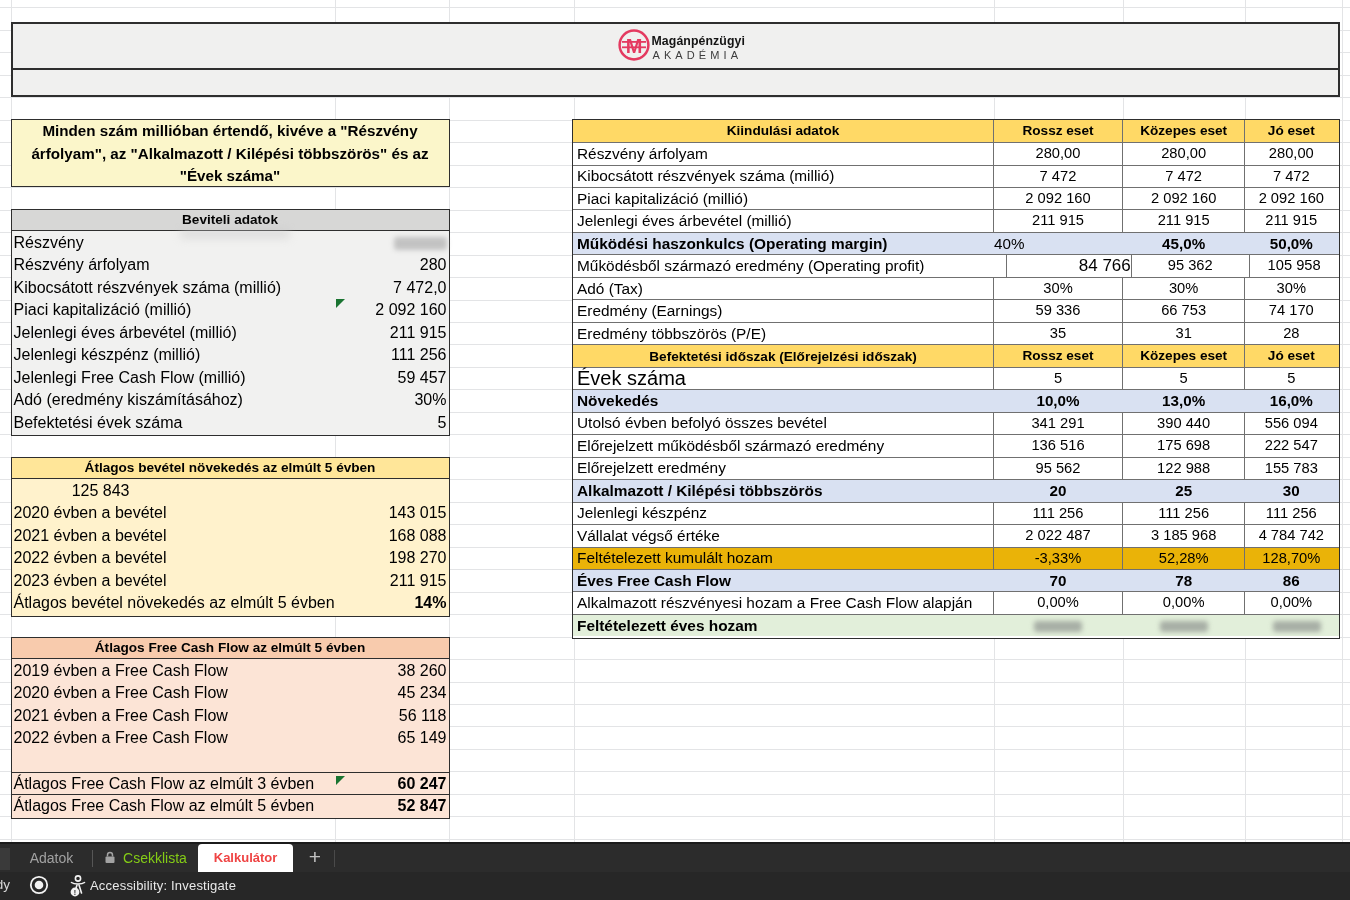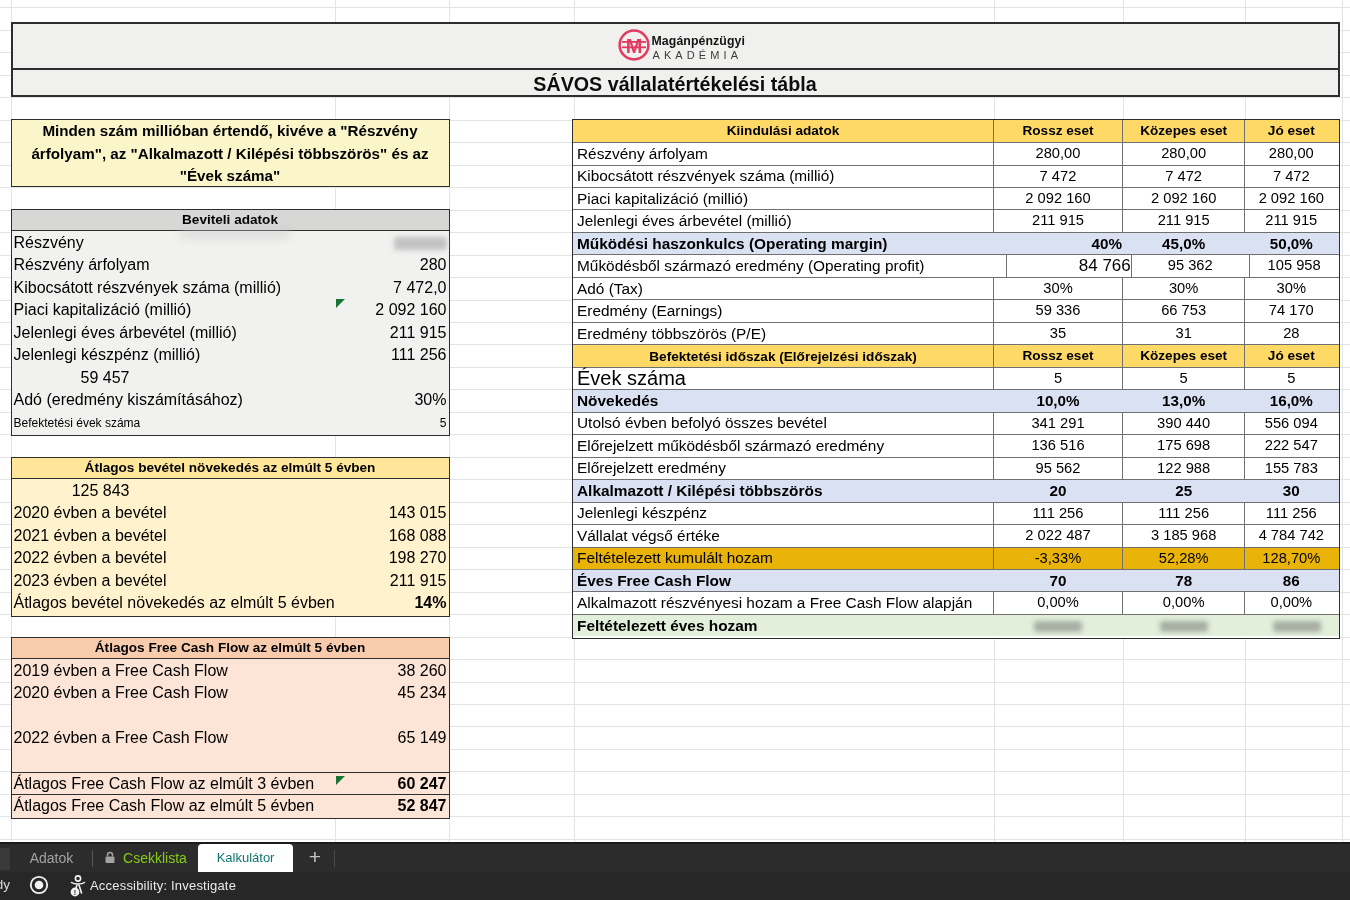--- a/index.html
+++ b/index.html
@@ -69,21 +69,20 @@
    <svg width="40" height="42" viewBox="0 0 40 42" style="position:absolute;left:0;top:0;">
      <circle cx="19" cy="20" r="14.4" fill="none" stroke="#e43a60" stroke-width="2.5"></circle>
      <path d="M 5.3 24.5 A 14.4 14.4 0 0 0 32.7 24.5 A 15.8 17.8 0 0 1 5.3 24.5 Z" fill="#e43a60"></path>
      <text x="10.8" y="27.5" font-family="Liberation Sans,sans-serif" font-weight="bold" font-size="20" fill="#e43a60">M</text>
      <rect x="7" y="16" width="24" height="1.8" fill="#e43a60"></rect>
      <rect x="7" y="21.4" width="24" height="1.8" fill="#e43a60"></rect>
    </svg>
    <div class="abs b" style="left:37px;top:9px;font-size:12.3px;letter-spacing:.1px;color:#141414;">Magánpénzügyi</div>
    <div class="abs" style="left:38px;top:23.5px;font-size:11px;letter-spacing:4.1px;color:#3c3c3c;">AKADÉMIA</div>
  </div>
- <div class="abs b" style="left:0;top:46px;width:100%;height:29px;text-align:center;font-size:19.7px;line-height:28px;color:#0d0d0d;">SÁVOS vállalatértékelési tábla</div>
 </div>
 
 <div class="abs b" style="left:10.5px;top:118.6px;width:439px;height:68px;border:1.7px solid #2e2e2e;background:#fbf6ca;box-sizing:border-box;text-align:center;font-size:15.2px;line-height:22.4px;padding-top:0.5px;">
 Minden szám millióban értendő, kivéve a "Részvény<br>árfolyam", az "Alkalmazott / Kilépési többszörös" és az<br>"Évek száma"
 </div>
 
 <div class="abs" style="left:10.5px;top:208.9px;width:439px;height:227.4px;border:1.7px solid #2e2e2e;background:#f1f1f0;box-sizing:border-box;">
 <div class="row" style="top:21.8px;height:22.47px;font-size:16px;">
         <div class="lab" style="flex:1;">Részvény</div>
         <div class="val" style="width:118px;"></div>
@@ -103,27 +102,28 @@
       </div>
 <div class="row" style="top:111.7px;height:22.47px;font-size:16px;">
         <div class="lab" style="flex:1;">Jelenlegi éves árbevétel (millió)</div>
         <div class="val" style="width:118px;">211 915</div>
       </div>
 <div class="row" style="top:134.2px;height:22.47px;font-size:16px;">
         <div class="lab" style="flex:1;">Jelenlegi készpénz (millió)</div>
         <div class="val" style="width:118px;">111 256</div>
       </div>
 <div class="row" style="top:156.6px;height:22.47px;font-size:16px;">
+        <div class="lab" style="flex:1;">Jelenlegi Free Cash Flow (millió)</div>
         <div class="val" style="width:118px;">59 457</div>
       </div>
 <div class="row" style="top:179.1px;height:22.47px;font-size:16px;">
         <div class="lab" style="flex:1;">Adó (eredmény kiszámításához)</div>
         <div class="val" style="width:118px;">30%</div>
       </div>
-<div class="row" style="top:201.6px;height:22.47px;font-size:12px;align-items:center;">
+<div class="row" style="top:201.6px;height:22.47px;font-size:16px;align-items:center;">
         <div class="lab" style="flex:1;">Befektetési évek száma</div>
         <div class="val" style="width:118px;">5</div>
       </div>
 </div>
 <div class="blur" style="left:394px;top:237px;width:53px;height:13px;background:#b3b3b3;opacity:.75;"></div>
 <div class="blur" style="left:180px;top:228px;width:110px;height:11px;background:#c9c9c9;opacity:.45;filter:blur(4px);"></div>
 <div class="tri" style="left:335.5px;top:299.3px;"></div>
 <div class="abs" style="left:10.5px;top:456.7px;width:439px;height:160.0px;border:1.7px solid #2e2e2e;background:#fff2cc;box-sizing:border-box;">
 <div class="row b" style="top:0;height:20.1px;background:#ffe699;border-bottom:1.7px solid #2e2e2e;justify-content:center;font-size:13.6px;">Átlagos bevétel növekedés az elmúlt 5 évben</div>
 <div class="row" style="top:21.8px;height:22.47px;font-size:16px;">
@@ -153,20 +153,24 @@
 <div class="abs" style="left:10.5px;top:636.6px;width:439px;height:182.5px;border:1.7px solid #2e2e2e;background:#fce4d6;box-sizing:border-box;">
 <div class="row b" style="top:0;height:20.1px;background:#f8cbad;border-bottom:1.7px solid #2e2e2e;justify-content:center;font-size:13.6px;">Átlagos Free Cash Flow az elmúlt 5 évben</div>
 <div class="row" style="top:21.8px;height:22.47px;font-size:16px;">
         <div class="lab" style="flex:1;">2019 évben a Free Cash Flow</div>
         <div class="val" style="width:118px;">38 260</div>
       </div>
 <div class="row" style="top:44.3px;height:22.47px;font-size:16px;">
         <div class="lab" style="flex:1;">2020 évben a Free Cash Flow</div>
         <div class="val" style="width:118px;">45 234</div>
       </div>
+<div class="row" style="top:66.7px;height:22.47px;font-size:16px;">
+        <div class="lab" style="flex:1;">2021 évben a Free Cash Flow</div>
+        <div class="val" style="width:118px;">56 118</div>
+      </div>
 <div class="row" style="top:89.2px;height:22.47px;font-size:16px;">
         <div class="lab" style="flex:1;">2022 évben a Free Cash Flow</div>
         <div class="val" style="width:118px;">65 149</div>
       </div>
 <div class="row" style="top:134.2px;height:22.47px;font-size:16px;border-top:1.4px solid #2e2e2e;box-sizing:border-box;">
         <div class="lab" style="flex:1;">Átlagos Free Cash Flow az elmúlt 3 évben</div>
         <div class="val b" style="width:118px;">60 247</div>
       </div>
 <div class="row" style="top:156.6px;height:22.47px;font-size:16px;border-top:1.4px solid #2e2e2e;box-sizing:border-box;">
         <div class="lab" style="flex:1;">Átlagos Free Cash Flow az elmúlt 5 évben</div>
@@ -200,21 +204,21 @@
         <div style="width:93.0px;text-align:center;border-left:1px solid #707070;box-sizing:border-box;height:100%;line-height:21.47px;font-size:14.7px;">2 092 160</div>
       </div>
 <div class="row" style="top:89.88px;height:22.47px;border-top:1px solid #707070;box-sizing:border-box;background:#ffffff;">
         <div class="lab" style="width:420.0px;box-sizing:border-box;padding-left:4px;font-size:15.4px;">Jelenlegi éves árbevétel (millió)</div>
         <div style="width:129.0px;text-align:center;border-left:1px solid #707070;box-sizing:border-box;height:100%;line-height:21.47px;font-size:14.7px;">211 915</div>
         <div style="width:122.3px;text-align:center;border-left:1px solid #707070;box-sizing:border-box;height:100%;line-height:21.47px;font-size:14.7px;">211 915</div>
         <div style="width:93.0px;text-align:center;border-left:1px solid #707070;box-sizing:border-box;height:100%;line-height:21.47px;font-size:14.7px;">211 915</div>
       </div>
 <div class="row" style="top:112.35px;height:22.47px;border-top:1px solid #707070;box-sizing:border-box;background:#d9e1f2;">
         <div class="lab" style="width:420.0px;box-sizing:border-box;padding-left:4px;font-weight:bold;font-size:15.4px;">Működési haszonkulcs (Operating margin)</div>
-        <div style="width:129.0px;text-align:right;border-left:1px solid transparent;box-sizing:border-box;height:100%;line-height:21.47px;font-weight:bold;font-size:15.2px;">40%</div>
+        <div style="width:129.0px;text-align:left;border-left:1px solid transparent;box-sizing:border-box;height:100%;line-height:21.47px;font-weight:normal;font-size:15.2px;">40%</div>
         <div style="width:122.3px;text-align:center;border-left:1px solid transparent;box-sizing:border-box;height:100%;line-height:21.47px;font-weight:bold;font-size:15.2px;">45,0%</div>
         <div style="width:93.0px;text-align:center;border-left:1px solid transparent;box-sizing:border-box;height:100%;line-height:21.47px;font-weight:bold;font-size:15.2px;">50,0%</div>
       </div>
 <div class="row" style="top:134.82px;height:22.47px;border-top:1px solid #707070;box-sizing:border-box;background:#ffffff;">
         <div class="lab" style="width:420.0px;box-sizing:border-box;padding-left:4px;font-size:15.4px;">Működésből származó eredmény (Operating profit)</div>
         <div style="width:129.0px;text-align:right;border-left:1px solid #707070;box-sizing:border-box;height:100%;line-height:21.47px;font-size:17px;margin-left:28px;">84 766</div>
         <div style="width:122.3px;text-align:center;border-left:1px solid #707070;box-sizing:border-box;height:100%;line-height:21.47px;font-size:14.7px;">95 362</div>
         <div style="width:93.0px;text-align:center;border-left:1px solid #707070;box-sizing:border-box;height:100%;line-height:21.47px;font-size:14.7px;">105 958</div>
       </div>
 <div class="row" style="top:157.29px;height:22.47px;border-top:1px solid #707070;box-sizing:border-box;background:#ffffff;">
@@ -321,21 +325,21 @@
 <div class="abs" style="left:0;top:841.5px;width:1350px;height:30.8px;background:#2c2c2c;border-top:2px solid #1b1b1b;box-sizing:border-box;">
  <div class="abs" style="left:0;top:4px;width:10px;height:22px;background:#3a3a3a;"></div>
  <div class="abs" style="left:11px;top:0;width:81px;height:100%;color:#a2a2a2;font-size:14px;display:flex;align-items:center;justify-content:center;">Adatok</div>
  <div class="abs" style="left:92px;top:6px;width:1px;height:17px;background:#565656;"></div>
  <div class="abs" style="left:93px;top:0;width:105px;height:100%;color:#84cc16;font-size:14px;display:flex;align-items:center;justify-content:center;">
    <svg width="12" height="13" viewBox="0 0 12 13" style="margin-right:7px;">
           <rect x="1.5" y="5.5" width="9" height="6.5" rx="1" fill="#a2a2a2"></rect>
           <path d="M3.5 5.5 V4 a2.5 2.5 0 0 1 5 0 V5.5" fill="none" stroke="#a2a2a2" stroke-width="1.5"></path>
         </svg>
    Csekklista</div>
- <div class="abs" style="left:197.8px;top:0;width:95.5px;height:100%;background:#ffffff;border-radius:4px 4px 0 0;color:#0f766e;font-weight:normal;font-size:13px;display:flex;align-items:center;justify-content:center;">Kalkulátor</div>
+ <div class="abs" style="left:197.8px;top:0;width:95.5px;height:100%;background:#ffffff;border-radius:4px 4px 0 0;color:#ef4444;font-weight:bold;font-size:13px;display:flex;align-items:center;justify-content:center;">Kalkulátor</div>
  <div class="abs" style="left:295px;top:0;width:40px;height:100%;color:#c2c2c2;font-size:21px;font-weight:300;display:flex;align-items:center;justify-content:center;padding-bottom:2px;box-sizing:border-box;">+</div>
  <div class="abs" style="left:334px;top:6px;width:1px;height:17px;background:#4a4a4a;"></div>
 </div>
 <div class="abs" style="left:0;top:872.3px;width:1350px;height:27.7px;background:#272727;color:#e9e9e9;">
  <div class="abs" style="left:-29px;top:5px;font-size:13.5px;color:#d9d9d9;">Ready</div>
  <svg width="22" height="22" viewBox="0 0 22 22" style="position:absolute;left:28px;top:2px;">
    <circle cx="11" cy="11" r="8.2" fill="none" stroke="#f2f2f2" stroke-width="1.8"></circle>
    <circle cx="11" cy="11" r="4.3" fill="#f2f2f2"></circle>
  </svg>
  <svg width="26" height="27" viewBox="0 0 26 27" style="position:absolute;left:64px;top:0px;">

